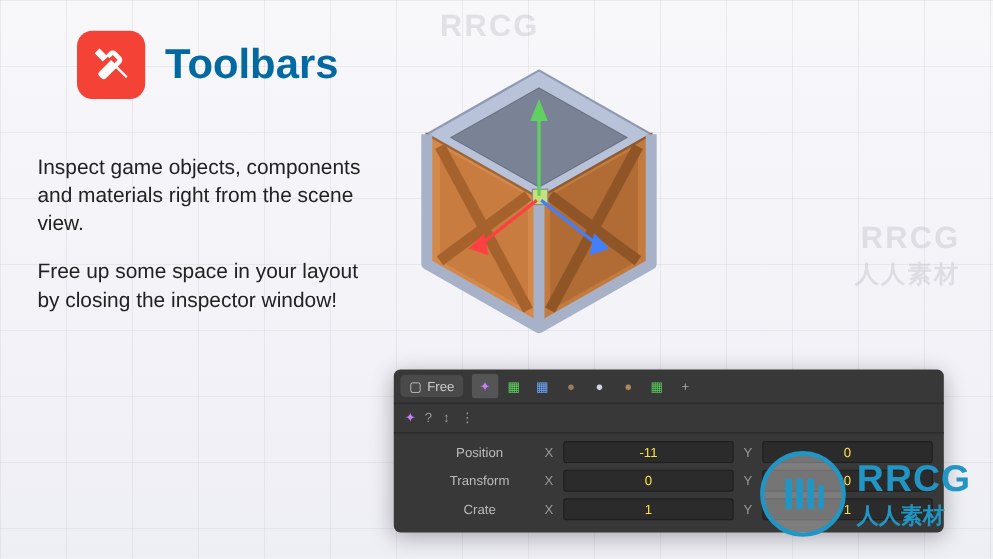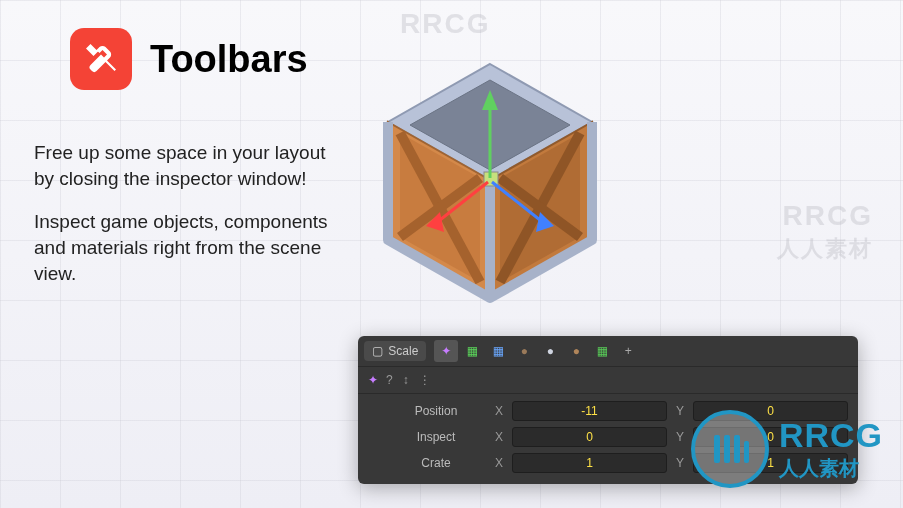--- a/index.html
+++ b/index.html
@@ -36,21 +36,21 @@
       height: 62px;
       background: #f44336;
       border-radius: 14px;
       display: flex;
       align-items: center;
       justify-content: center;
     }
     .title {
       font-size: 38px;
       font-weight: bold;
-      color: #000000;
+      color: #0369a1;
     }
     .desc {
       position: absolute;
       top: 140px;
       left: 34px;
       width: 310px;
       font-size: 19px;
       line-height: 1.35;
       color: #222;
     }
@@ -166,22 +166,22 @@
 <div class="header">
   <div class="logo-icon">
     <svg width="36" height="36" viewBox="0 0 24 24">
       <path fill="#fff" d="M22 19l-6-6 2-2c1-1 1-3 0-4l-3-3c-1-1-3-1-4 0l-2 2 2 2 2-2 3 3-2 2-2-2-7 7c-1 1-1 2 0 3l1 1c1 1 2 1 3 0l6-6 6 6 1-1z M2 5l3-3 5 5-3 3z"></path>
     </svg>
   </div>
   <div class="title">Toolbars</div>
 </div>
 
 <div class="desc">
+  <p>Inspect game objects, components and materials right from the scene view.</p>
   <p>Free up some space in your layout by closing the inspector window!</p>
-  <p>Inspect game objects, components and materials right from the scene view.</p>
 </div>
 
 <div class="cube-area">
   <svg width="300" height="300" viewBox="0 0 300 300">
 
     <polygon points="150,34 252,92 150,150 48,92" fill="#b8c2d8" stroke="#8f9ab2" stroke-width="2"></polygon>
     <polygon points="150,50 230,95 150,140 70,95" fill="#7a8396" stroke="#6a7384"></polygon>
 
     <polygon points="48,92 150,150 150,268 48,210" fill="#d4894a" stroke="#9f6433" stroke-width="2"></polygon>
     <polygon points="60,103 140,148 140,252 60,207" fill="#c87c3f"></polygon>
@@ -203,21 +203,21 @@
     <line x1="148" y1="152" x2="100" y2="190" stroke="#ff4040" stroke-width="3"></line>
     <polygon points="214,196 200,182 196,202" fill="#4080ff"></polygon>
     <line x1="152" y1="152" x2="200" y2="190" stroke="#4080ff" stroke-width="3"></line>
   </svg>
 </div>
 
 <div class="inspector-panel">
   <div class="toolbar-row">
     <div class="object-chip">
       <span style="color:#ccc;">▢</span>
-      <span>Scale</span>
+      <span>Free</span>
     </div>
     <div id="toolbar-buttons" style="display:flex; gap:2px;">
         <div class="tool-btn sel" style="color: rgb(199, 125, 255);">✦</div>
         <div class="tool-btn" style="color: rgb(91, 214, 91);">▦</div>
         <div class="tool-btn" style="color: rgb(106, 168, 255);">▦</div>
         <div class="tool-btn" style="color: rgb(154, 122, 90);">●</div>
         <div class="tool-btn" style="color: rgb(207, 212, 224);">●</div>
         <div class="tool-btn" style="color: rgb(176, 133, 90);">●</div>
         <div class="tool-btn" style="color: rgb(88, 204, 88);">▦</div>
         <div class="tool-btn" style="color: rgb(170, 170, 170);">+</div>
@@ -235,21 +235,21 @@
 
   <div id="prop-rows" style="padding:4px 0 8px 0;text-align:center;">
       <div class="prop-row">
         <span class="prop-label">Position</span>
         <span class="axis-label">X</span>
         <span class="prop-input">-11</span>
         <span class="axis-label">Y</span>
         <span class="prop-input">0</span>
       </div>
       <div class="prop-row">
-        <span class="prop-label">Inspect</span>
+        <span class="prop-label">Transform</span>
         <span class="axis-label">X</span>
         <span class="prop-input">0</span>
         <span class="axis-label">Y</span>
         <span class="prop-input">0</span>
       </div>
       <div class="prop-row">
         <span class="prop-label">Crate</span>
         <span class="axis-label">X</span>
         <span class="prop-input">1</span>
         <span class="axis-label">Y</span>

